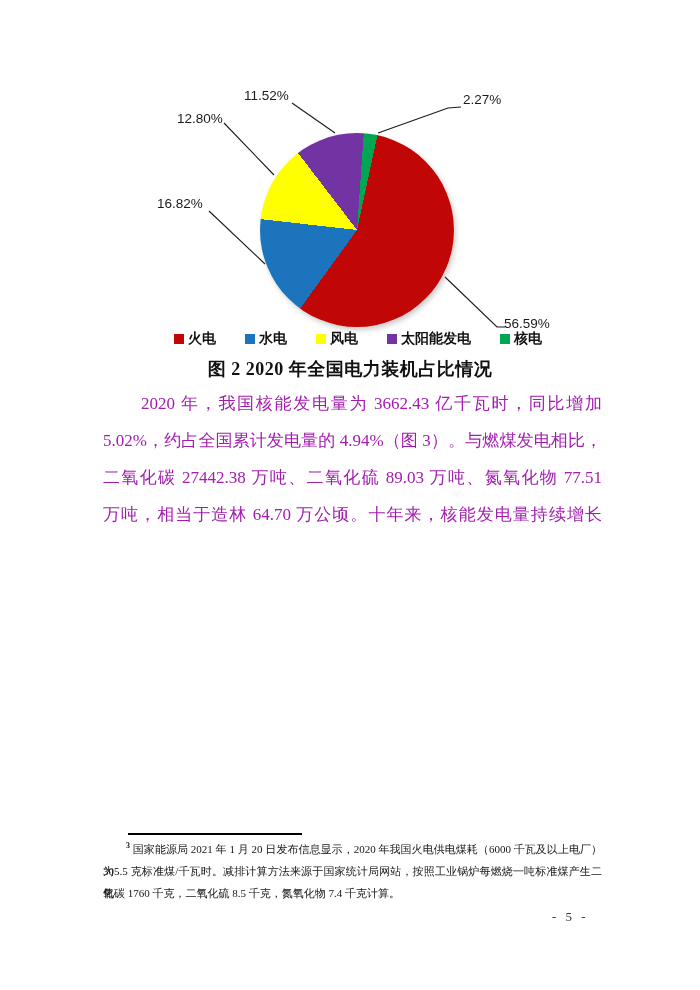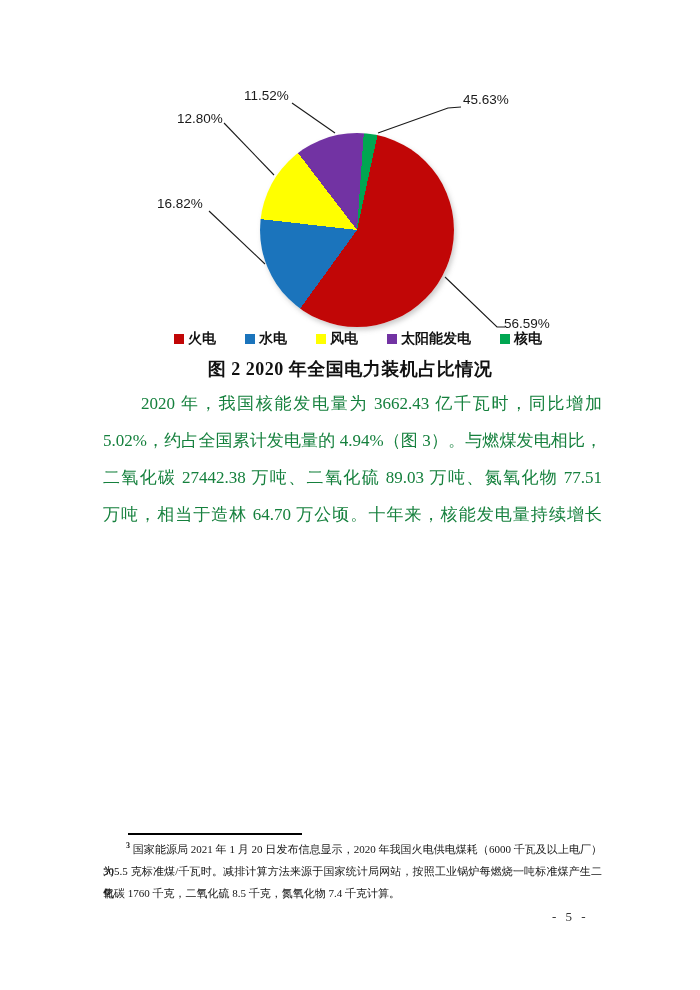--- a/index.html
+++ b/index.html
@@ -30,21 +30,21 @@
     position:absolute; left:0; top:330px; width:700px;
     display:flex; justify-content:center; align-items:center; gap:13px;
   }
   .legend-item { display:flex; align-items:center; font-weight:bold; font-size:14px; color:#111;margin-left:16px; }
   .swatch { display:inline-block; width:10px; height:10px; margin-right:4px; }
   .fig-caption {
     position:absolute; left:0; top:357px; width:700px; text-align:center;
     font-weight:bold; font-size:18px; color:#111; letter-spacing:0.5px;
   }
   
-  .body-text { position:absolute; left:103px; top:385px; width:499px; font-size:17px; color:#15803d; }
+  .body-text { position:absolute; left:103px; top:385px; width:499px; font-size:17px; color:#a21caf; }
   .bline { height:37px; line-height:37px; text-align:justify; text-align-last:justify; }
   .bline.first { text-indent:38px; }
   .bline.last { text-align:left; text-align-last:left; }
   .bline sup { font-size:11px; vertical-align:super; line-height:0; }
   
   .footnote-sep { position:absolute; left:128px; top:833px; width:174px; height:2px; background:#000; }
   .footnote { position:absolute; left:103px; top:838px; width:499px; font-size:11px; color:#151515; }
   .fline { height:22px; line-height:22px; text-align:justify; text-align-last:justify; }
   .fline.first { text-indent:23px; }
   .fline.last { text-align:left; text-align-last:left; }
@@ -65,21 +65,21 @@
       <polyline points="292,103 335,133" fill="none" stroke="#1a1a1a" stroke-width="1.1"></polyline>
       <polyline points="461,107 448,108 378,133" fill="none" stroke="#1a1a1a" stroke-width="1.1"></polyline>
       <polyline points="224,123 274,175" fill="none" stroke="#1a1a1a" stroke-width="1.1"></polyline>
       <polyline points="209,211 265,264" fill="none" stroke="#1a1a1a" stroke-width="1.1"></polyline>
       <polyline points="445,277 497,327 505,327" fill="none" stroke="#1a1a1a" stroke-width="1.1"></polyline>
     </svg>
 
     <div class="pie" style="background: conic-gradient(from 4deg, rgb(0, 166, 81) 0deg, rgb(0, 166, 81) 8.17deg, rgb(193, 6, 6) 8.17deg, rgb(193, 6, 6) 211.9deg, rgb(27, 116, 188) 211.9deg, rgb(27, 116, 188) 272.45deg, rgb(255, 255, 0) 272.45deg, rgb(255, 255, 0) 318.53deg, rgb(114, 51, 163) 318.53deg, rgb(114, 51, 163) 360deg);"></div>
 
     <span class="callout callout-solar">11.52%</span>
-    <span class="callout callout-nuclear">45.63%</span>
+    <span class="callout callout-nuclear">2.27%</span>
     <span class="callout callout-wind">12.80%</span>
     <span class="callout callout-hydro">16.82%</span>
     <span class="callout callout-thermal">56.59%</span>
 
     <div class="legend">
       <span class="legend-item">
         <span class="swatch" style="background: rgb(193, 6, 6);"></span>
         <span>火电</span>
       </span>
       <span class="legend-item">

